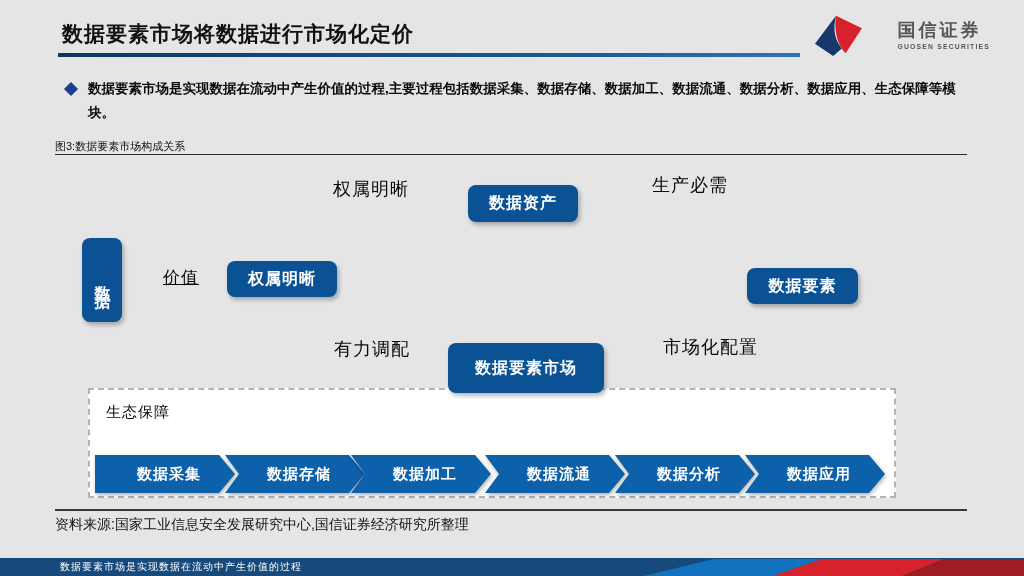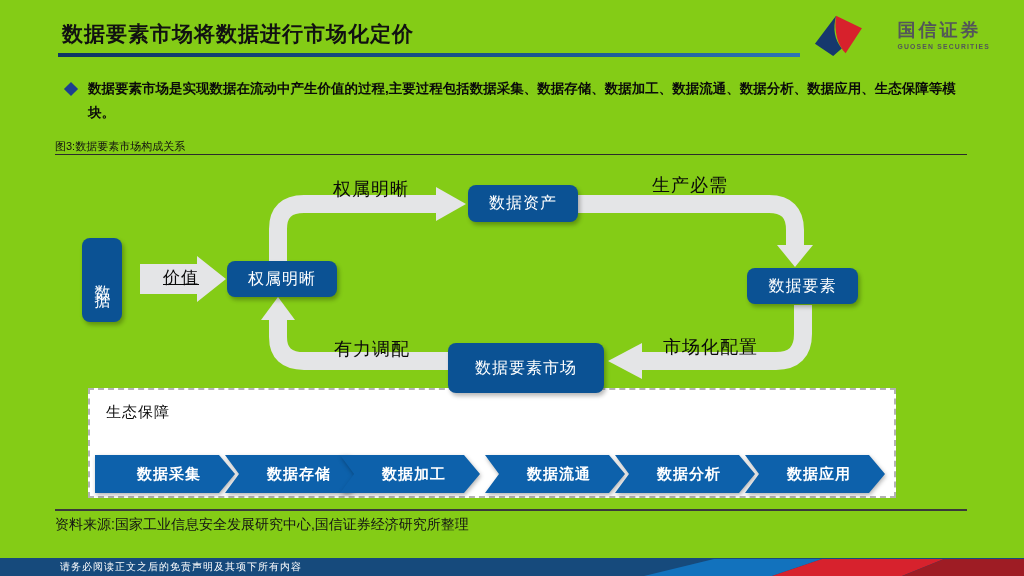--- a/index.html
+++ b/index.html
@@ -1,18 +1,18 @@
 <!DOCTYPE html>
 <html><head>
 <meta charset="utf-8">
 <style>
   * { margin:0; padding:0; box-sizing:border-box; }
   html,body { background:#888; }
   body { font-family:"Liberation Sans","DejaVu Sans",sans-serif; }
-  .slide { position:relative; width:1024px; height:576px; background:#84cc16; overflow:hidden; margin:0 auto; }
+  .slide { position:relative; width:1024px; height:576px; background:#e5e5e5; overflow:hidden; margin:0 auto; }
 
   
   .title { position:absolute; left:62px; top:20px; font-size:21px; font-weight:bold; color:#111; letter-spacing:1px; }
   .title-rule { position:absolute; left:58px; top:53px; width:742px; height:4px;
                 background:linear-gradient(to right,#0e3564,#1b5a96 70%,#2d74b4); }
   .logo { position:absolute; right:34px; top:12px; display:flex; align-items:center;gap:26px; }
   .logo-mark { width:52px; height:46px; margin-right:8px; }
   .logo-cn { font-size:18px; font-weight:bold; color:#53565a; letter-spacing:3px; line-height:20px; }
   .logo-en { font-size:6.8px; font-weight:bold; color:#53565a; letter-spacing:1.2px; margin-top:3px; }
 
@@ -21,21 +21,21 @@
   .bullet-text { position:absolute; left:88px; top:77px; width:886px; font-size:13.5px; font-weight:600; color:#0a0a0a; line-height:24px; }
 
   
   .fig-caption { position:absolute; left:55px; top:139px; font-size:11px; color:#111; }
   .fig-rule { position:absolute; left:55px; top:154px; width:912px; height:1px; background:#2b2b2b; }
 
   
   .flow-svg { position:absolute; left:0; top:0; width:1024px; height:576px; pointer-events:none; }
   .node { position:absolute; background:#0b5294; color:#fff; border-radius:8px;
           display:flex; align-items:center; justify-content:center;
-          font-size:16px; font-weight:400; letter-spacing:1px;
+          font-size:16px; font-weight:700; letter-spacing:1px;
           box-shadow:2px 3px 4px rgba(0,0,0,.28); z-index:3; }
   .node-data { left:82px; top:238px; width:40px; height:84px;
                writing-mode:vertical-rl; text-orientation:upright; font-size:16px; letter-spacing:8px; }
   .node-resource { left:227px; top:261px; width:110px; height:36px; }
   .node-asset    { left:468px; top:185px; width:110px; height:37px; }
   .node-element  { left:747px; top:268px; width:111px; height:36px; }
   .node-market   { left:448px; top:343px; width:156px; height:50px; }
 
   .edge-label { position:absolute; font-size:18px; color:#0a0a0a; z-index:3; letter-spacing:1px; }
   .lbl-value      { left:140px; top:266px; width:82px; text-align:center; font-size:17px;text-decoration:underline; }
@@ -124,21 +124,21 @@
   <div class="chev-wrap chev-first" style="left:95px">
     <div class="chev">
         <span>数据采集</span>
       </div>
   </div>
   <div class="chev-wrap" style="left:225px">
     <div class="chev">
         <span>数据存储</span>
       </div>
   </div>
-  <div class="chev-wrap" style="left:340px">
+  <div class="chev-wrap" style="left:351px">
     <div class="chev">
         <span>数据加工</span>
       </div>
   </div>
   <div class="chev-wrap" style="left:485px">
     <div class="chev">
         <span>数据流通</span>
       </div>
   </div>
   <div class="chev-wrap" style="left:615px">
@@ -149,21 +149,21 @@
   <div class="chev-wrap" style="left:745px">
     <div class="chev">
         <span>数据应用</span>
       </div>
   </div>
 
   <div class="src-rule"></div>
   <div class="source">资料来源:国家工业信息安全发展研究中心,国信证券经济研究所整理</div>
 
   <div class="footer">
-    <div class="footer-text">请务必阅读正文之后的免责声明及其项下所有内容</div>
+    <div class="footer-text">数据要素市场是实现数据在流动中产生价值的过程</div>
     <svg class="footer-deco" width="380" height="18" viewBox="0 0 380 18">
       <polygon points="0,18 70,1 178,1 128,18" fill="#1272bd"></polygon>
       <polygon points="128,18 178,1 300,1 258,18" fill="#d7222d"></polygon>
       <polygon points="258,18 300,1 380,1 380,18" fill="#9e1c24"></polygon>
     </svg>
   </div>
 
 </div>
 
 </body></html>

